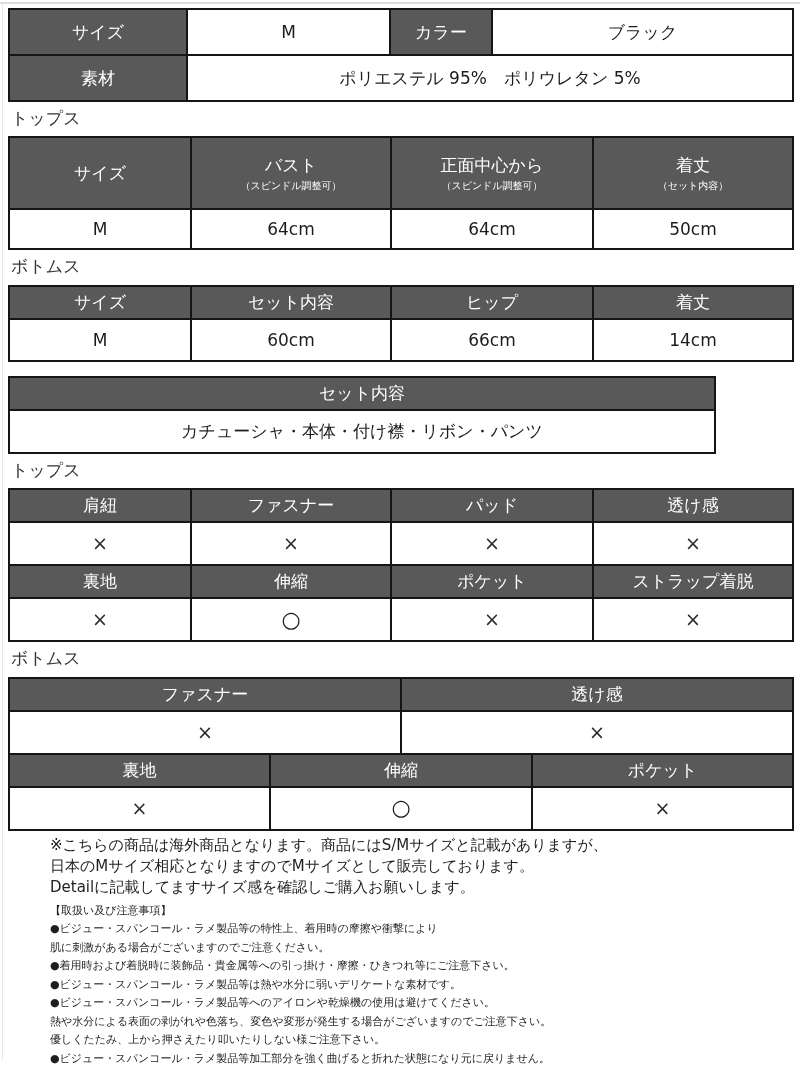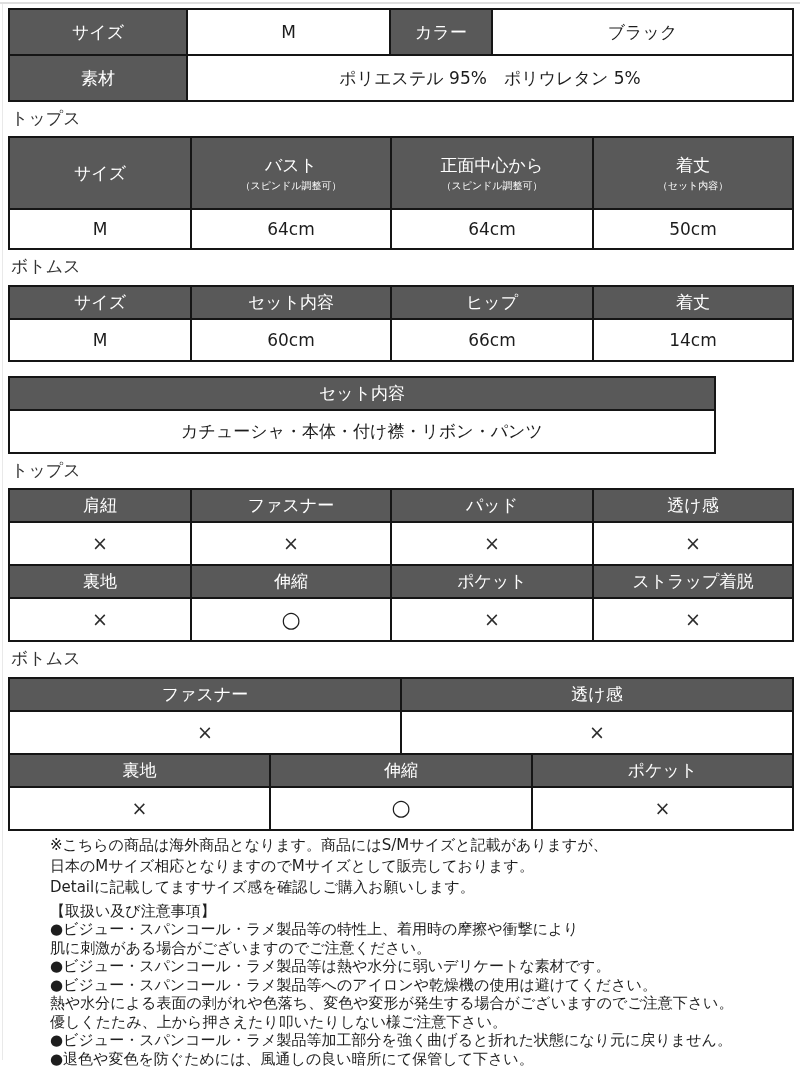--- a/index.html
+++ b/index.html
@@ -29,21 +29,21 @@
 
   .section-label{font-size:17px;color:#333333;padding:6px 0 8px 3px;line-height:1.2;}
   .gap{height:14px;}
 
   .x-mark{font-size:19px;color:#2d2d2d;line-height:1;}
   .o-mark{font-size:22px;color:#1c1c1c;line-height:1;}
 
   .notes{margin:4px 0 0 42px;}
   .notes .intro-line{font-size:15px;line-height:21px;color:#1e1e1e;white-space:nowrap;}
   .caution{margin-top:4px;}
-  .caution .c-line{font-size:15px;line-height:18.5px;color:#1e1e1e;white-space:nowrap;}
+  .caution .c-line{font-size:11px;line-height:18.5px;color:#1e1e1e;white-space:nowrap;}
 </style>
 </head>
 <body>
 
 <div class="top-strip"></div>
 <div class="left-strip"></div>
 
 <div class="page">
 
   <table>
@@ -197,20 +197,21 @@
     </table>
 
   <div class="notes">
     <div class="intro-line">※こちらの商品は海外商品となります。商品にはS/Mサイズと記載がありますが、</div>
     <div class="intro-line">日本のMサイズ相応となりますのでMサイズとして販売しております。</div>
     <div class="intro-line">Detailに記載してますサイズ感を確認しご購入お願いします。</div>
     <div class="caution">
       <div class="c-line">【取扱い及び注意事項】</div>
       <div class="c-line">●ビジュー・スパンコール・ラメ製品等の特性上、着用時の摩擦や衝撃により</div>
       <div class="c-line">肌に刺激がある場合がございますのでご注意ください。</div>
+      <div class="c-line">●着用時および着脱時に装飾品・貴金属等への引っ掛け・摩擦・ひきつれ等にご注意下さい。</div>
       <div class="c-line">●ビジュー・スパンコール・ラメ製品等は熱や水分に弱いデリケートな素材です。</div>
       <div class="c-line">●ビジュー・スパンコール・ラメ製品等へのアイロンや乾燥機の使用は避けてください。</div>
       <div class="c-line">熱や水分による表面の剥がれや色落ち、変色や変形が発生する場合がございますのでご注意下さい。</div>
       <div class="c-line">優しくたたみ、上から押さえたり叩いたりしない様ご注意下さい。</div>
       <div class="c-line">●ビジュー・スパンコール・ラメ製品等加工部分を強く曲げると折れた状態になり元に戻りません。</div>
       <div class="c-line">●退色や変色を防ぐためには、風通しの良い暗所にて保管して下さい。</div>
     </div>
   </div>
 
 </div>

